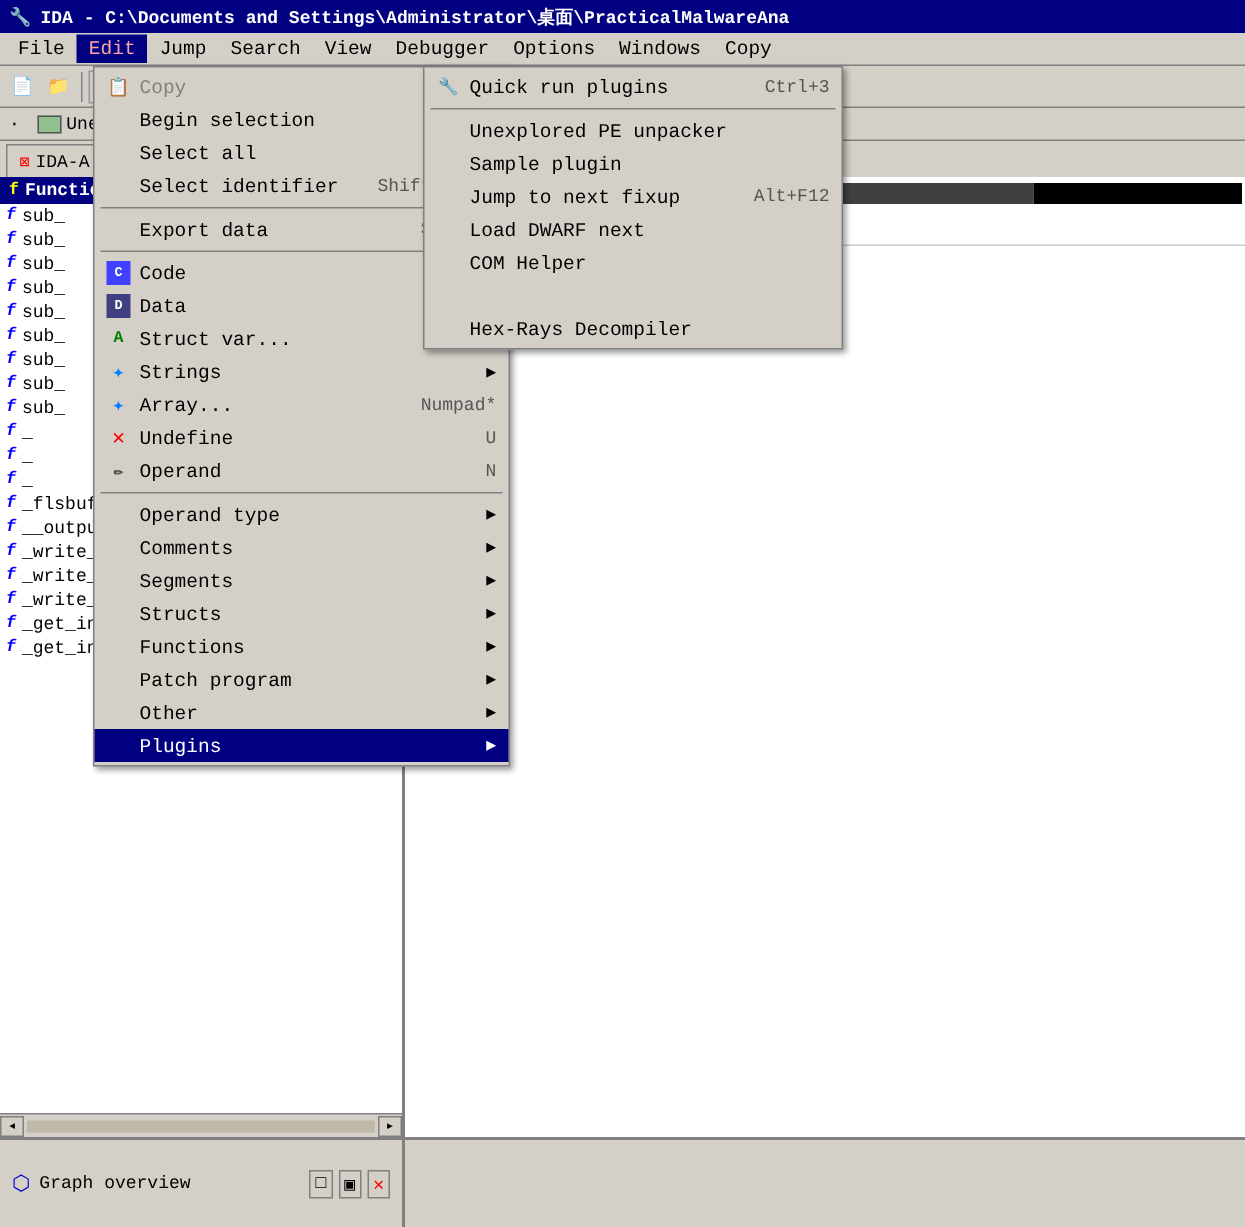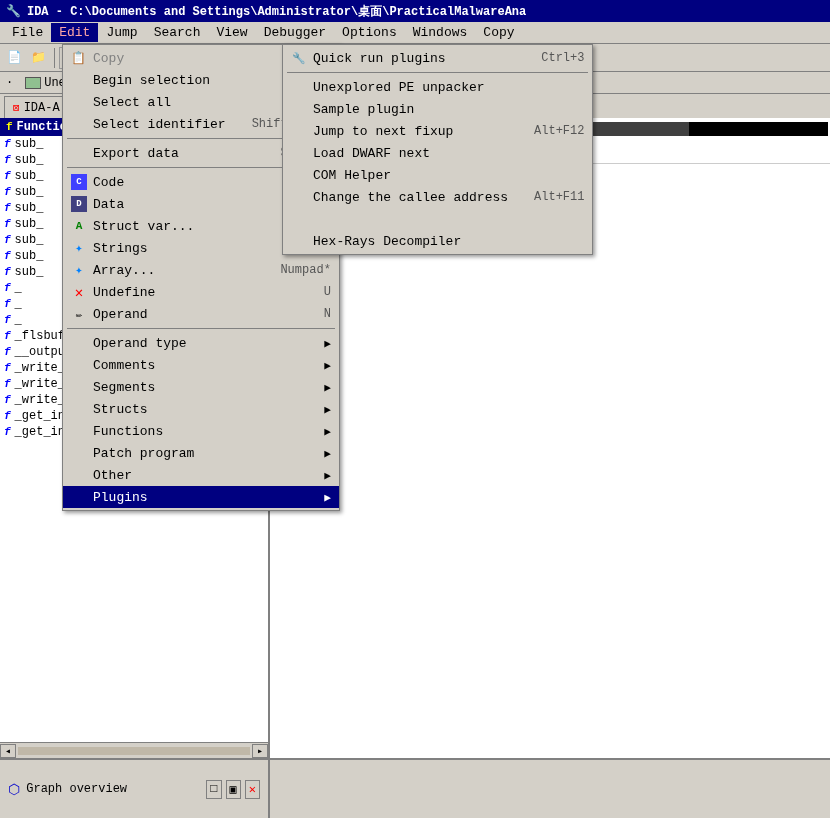--- a/index.html
+++ b/index.html
@@ -625,23 +625,18 @@
   <div class="menu-row">
     <div class="menu-icon"></div>
     <span>Load DWARF next</span>
   </div>
   <div class="menu-row">
     <div class="menu-icon"></div>
     <span>COM Helper</span>
   </div>
   <div class="menu-row">
     <div class="menu-icon"></div>
-    <span>Change the callee address</span>
-    <span class="shortcut">Alt+F11</span>
-  </div>
-  <div class="menu-row">
-    <div class="menu-icon"></div>
   </div>
   <div class="menu-row">
     <div class="menu-icon"></div>
     <span>Hex-Rays Decompiler</span>
   </div>
 </div>
 
 </body></html>

